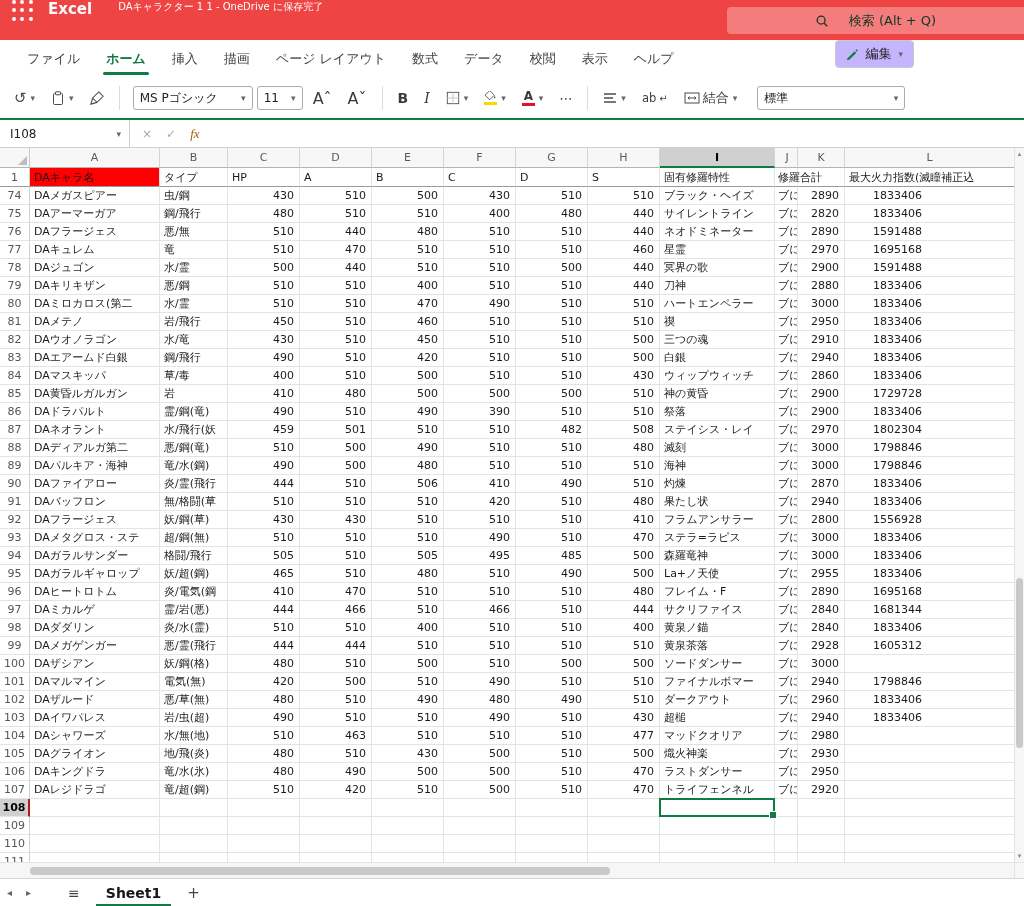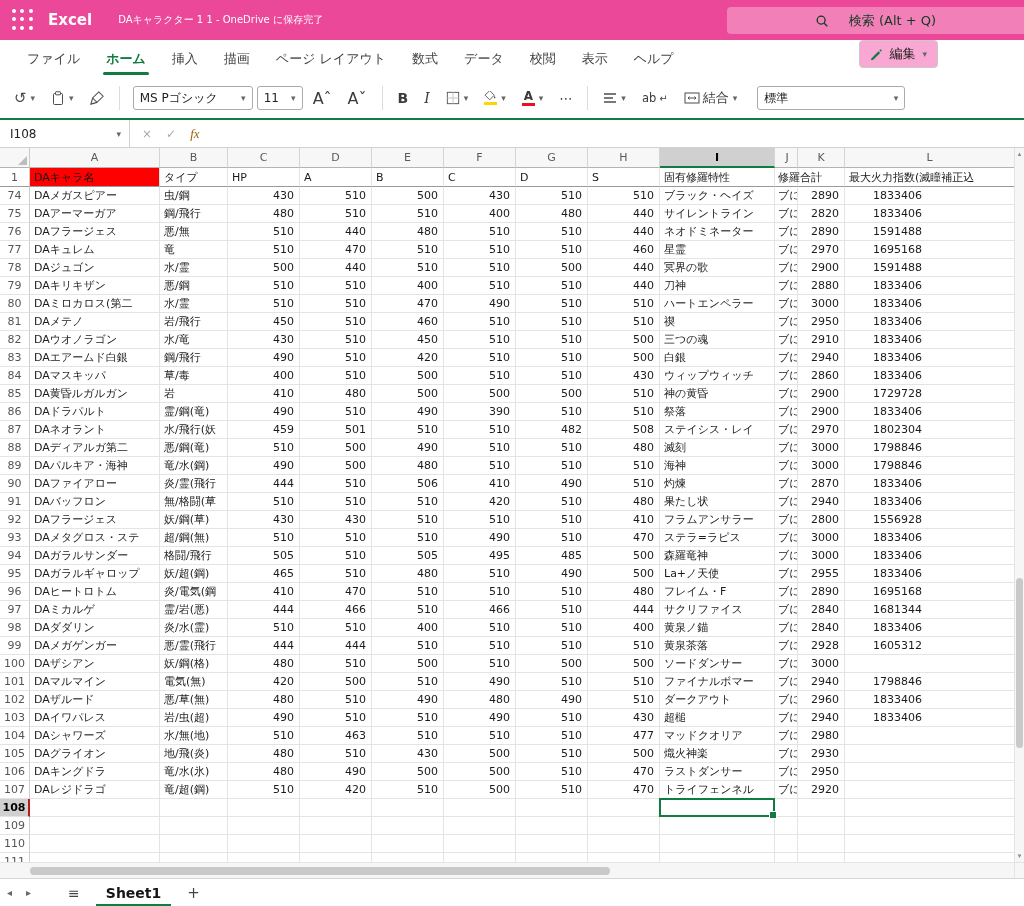--- a/index.html
+++ b/index.html
@@ -1,35 +1,35 @@
 <!DOCTYPE html>
 <html><head>
 <meta charset="utf-8">
 <style>
   *{box-sizing:border-box;margin:0;padding:0}
   html,body{width:1024px;height:906px;overflow:hidden;background:#fff;
     font-family:"DejaVu Sans","Liberation Sans",sans-serif;position:relative}
   
-  #titlebar{position:absolute;left:0;top:0;width:1024px;height:40px;background:#ec4899;
-    display:flex;align-items:center;padding-left:12px}
+  #titlebar{position:absolute;left:0;top:0;width:1024px;height:40px;background:#ef4444;
+    display:flex;padding-left:12px}
   .waffle{width:22px;height:22px;display:grid;grid-template-columns:repeat(3,1fr);gap:3px;margin-right:14px;cursor:pointer}
   .waffle i{width:4px;height:4px;background:#fff;border-radius:50%}
   .appname{color:#fff;font-size:15px;font-weight:700;margin-right:26px}
   .doctitle{color:#fff;font-size:10px}
   .search{position:absolute;right:0;top:7px;width:297px;height:27px;background:rgba(255,255,255,.30);
     border-radius:4px 0 0 4px;display:flex;align-items:center;justify-content:center;gap:20px;
     color:#0e3a23;font-size:13px;cursor:text}
   
   #tabsrow{position:absolute;left:0;top:40px;width:1024px;height:38px;background:#fff;display:flex;align-items:flex-start;padding-left:14px}
   #tablist{display:flex;height:100%}
   .tab{padding:0 13px;font-size:13px;color:#424242;height:100%;display:flex;align-items:center;position:relative;cursor:pointer;white-space:nowrap}
   .tab.active{color:#107c41;font-weight:600}
   .tab.active::after{content:'';position:absolute;left:10px;right:10px;bottom:3px;height:3px;background:#107c41;border-radius:2px}
-  .editbtn{margin-left:auto;margin-right:86px;display:flex;align-items:center;gap:6px;border:1px solid #c9c9c9;
-    border-radius:4px;padding:4px 10px;font-size:13px;color:#222;background:#f9a8d4;cursor:pointer;white-space:nowrap}
+  .editbtn{margin-left:auto;margin-right:110px;display:flex;align-items:center;gap:6px;border:1px solid #c9c9c9;
+    border-radius:4px;padding:4px 10px;font-size:13px;color:#222;background:#c4b5fd;cursor:pointer;white-space:nowrap}
   
   #toolbar{position:absolute;left:0;top:78px;width:1024px;height:42px;background:#fff;display:flex;align-items:center;
     padding-left:8px;gap:4px;border-bottom:2px solid #107c41}
   .tbtn{display:flex;align-items:center;gap:3px;padding:3px 6px;border-radius:3px;color:#3b3b3b;font-size:13px;cursor:pointer}
   .chev{font-size:9px;color:#666;margin-left:1px}
   .g15{font-size:15px;line-height:1;color:#4d4d4d}
   .combo{display:flex;align-items:center;justify-content:space-between;border:1px solid #ababab;border-radius:3px;
     height:24px;padding:8px 6px;font-size:12px;color:#222;background:#fff;cursor:pointer;white-space:nowrap}
   .font-combo{width:120px;margin-left:4px}
   .size-combo{width:46px}

